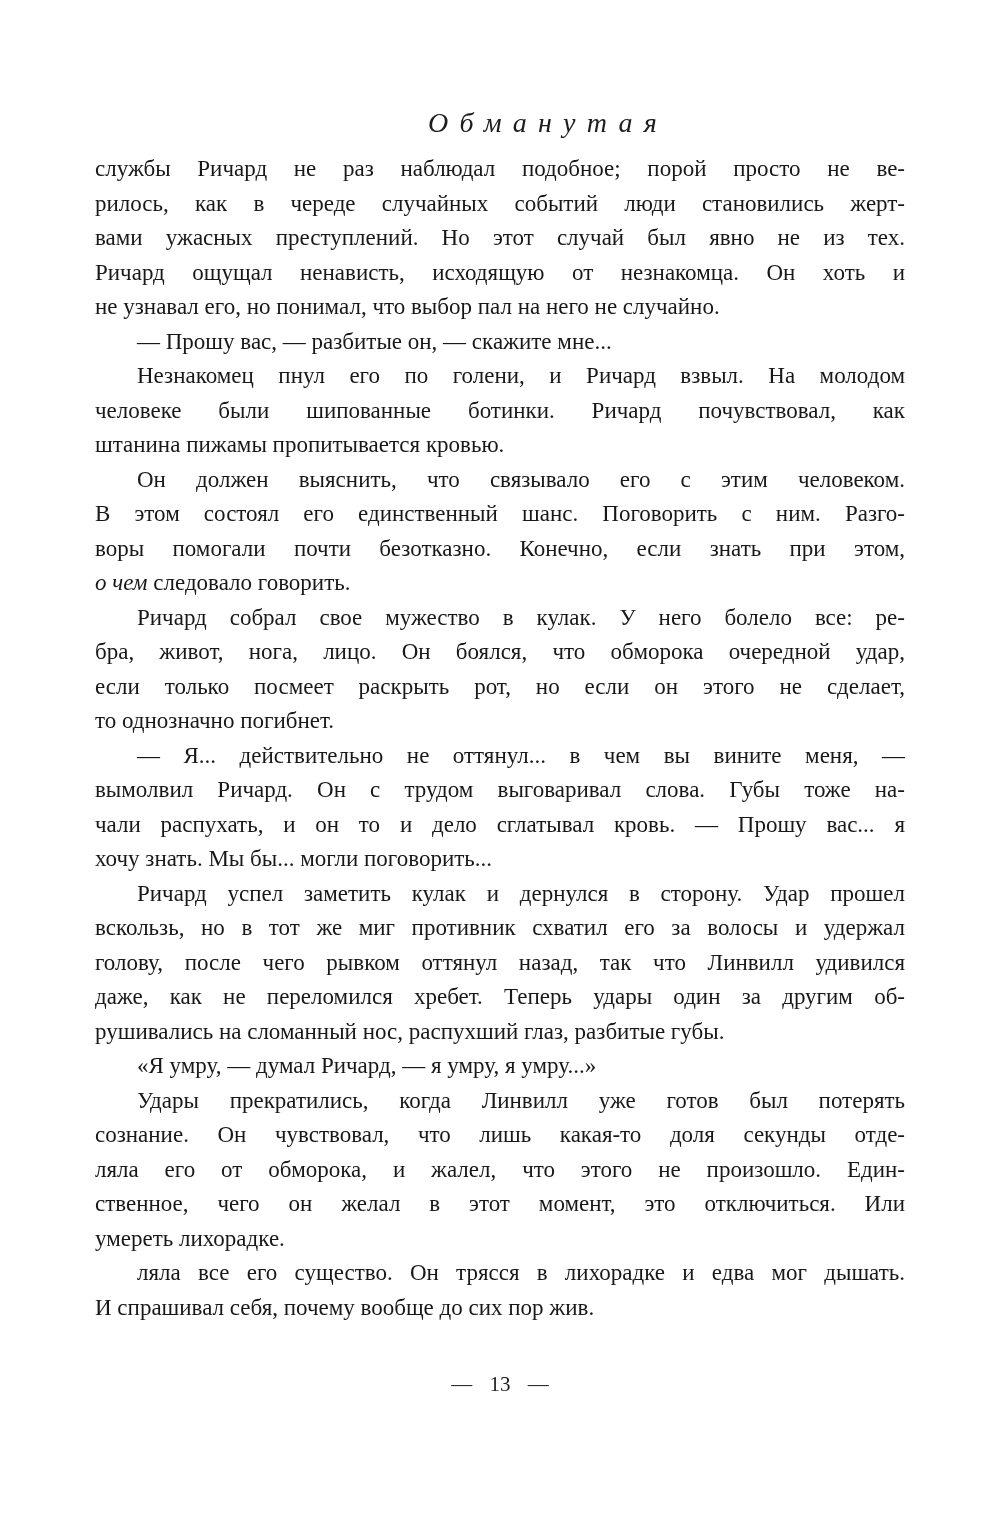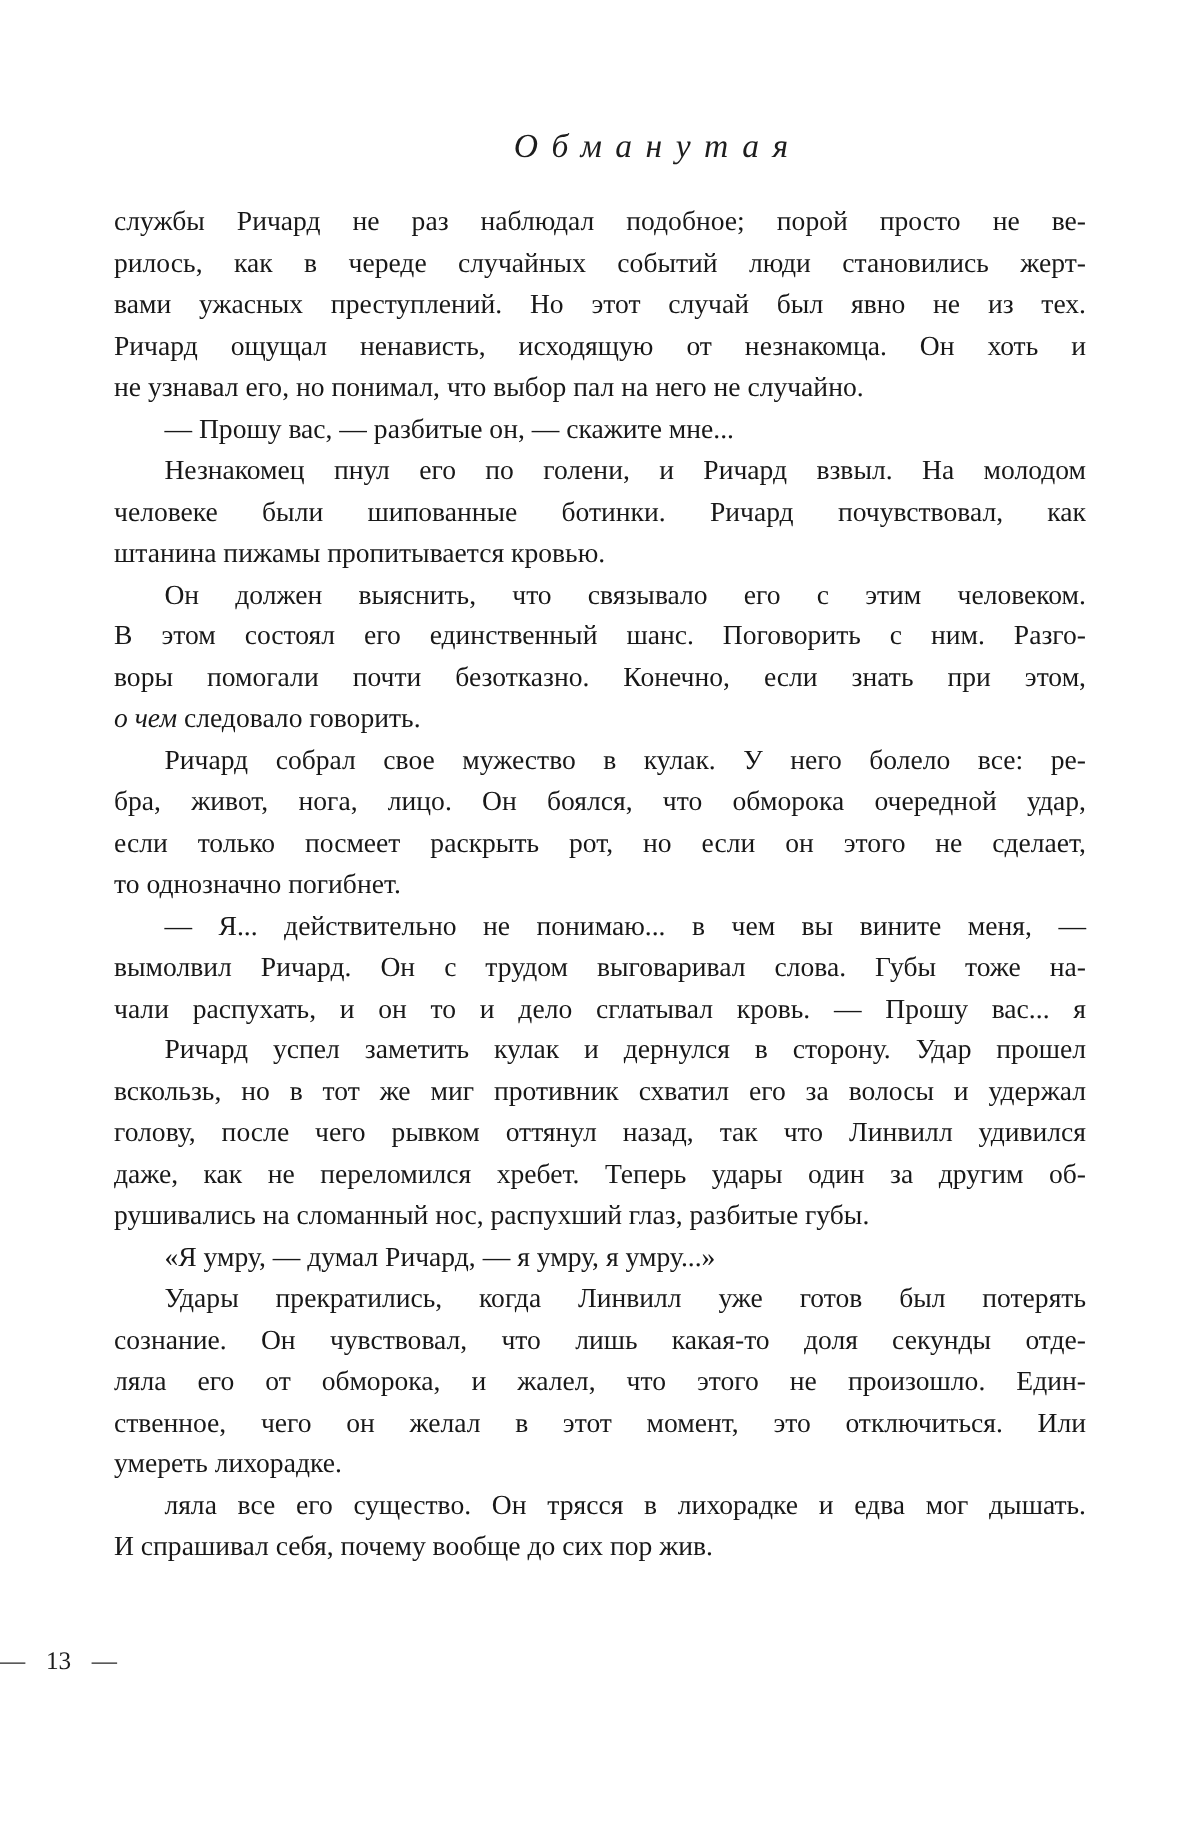--- a/index.html
+++ b/index.html
@@ -24,21 +24,21 @@
     width: 100%;
     text-align: center;
     font-style: italic;
     font-size: 28px;
     letter-spacing: 0.40em;
     color: #1d1d1d;
     margin-left: 48px;
   }
   .text-block {
     position: absolute;
-    top: 168px;
+    top: 152px;
     left: 95px;
     width: 810px;
     font-size: 23px;
     line-height: 34.5px;
     color: #181818;
   }
   .para {
     margin: 0;
     padding: 0;
   }
@@ -54,21 +54,21 @@
     text-align-last: left;
   }
   .italic {
     font-style: italic;
   }
   .page-number {
     position: absolute;
     top: 1372px;
     left: 0;
     width: 100%;
-    text-align: left;
+    text-align: center;
     font-size: 21px;
     word-spacing: 12px;
     color: #1d1d1d;
   }
 </style>
 </head>
 <body>
 
 <div class="page">
   <div class="running-head">Обманутая</div>
@@ -95,23 +95,24 @@
         <div class="line"><span>воры помогали почти безотказно. Конечно, если знать при этом,</span></div>
         <div class="line last"><span class="italic">о чем</span><span> следовало говорить.</span></div>
       </div>
       <div class="para indent">
         <div class="line"><span>Ричард собрал свое мужество в кулак. У него болело все: ре-</span></div>
         <div class="line"><span>бра, живот, нога, лицо. Он боялся, что обморока очередной удар,</span></div>
         <div class="line"><span>если только посмеет раскрыть рот, но если он этого не сделает,</span></div>
         <div class="line last"><span>то однозначно погибнет.</span></div>
       </div>
       <div class="para indent">
-        <div class="line"><span>— Я... действительно не понимаю... в чем вы вините меня, —</span></div>
+        <div class="line"><span>— Я... действительно не оттянул... в чем вы вините меня, —</span></div>
         <div class="line"><span>вымолвил Ричард. Он с трудом выговаривал слова. Губы тоже на-</span></div>
         <div class="line"><span>чали распухать, и он то и дело сглатывал кровь. — Прошу вас... я</span></div>
+        <div class="line last"><span>хочу знать. Мы бы... могли поговорить...</span></div>
       </div>
       <div class="para indent">
         <div class="line"><span>Ричард успел заметить кулак и дернулся в сторону. Удар прошел</span></div>
         <div class="line"><span>вскользь, но в тот же миг противник схватил его за волосы и удержал</span></div>
         <div class="line"><span>голову, после чего рывком оттянул назад, так что Линвилл удивился</span></div>
         <div class="line"><span>даже, как не переломился хребет. Теперь удары один за другим об-</span></div>
         <div class="line last"><span>рушивались на сломанный нос, распухший глаз, разбитые губы.</span></div>
       </div>
       <div class="para indent">
         <div class="line last"><span>«Я умру, — думал Ричард, — я умру, я умру...»</span></div>

